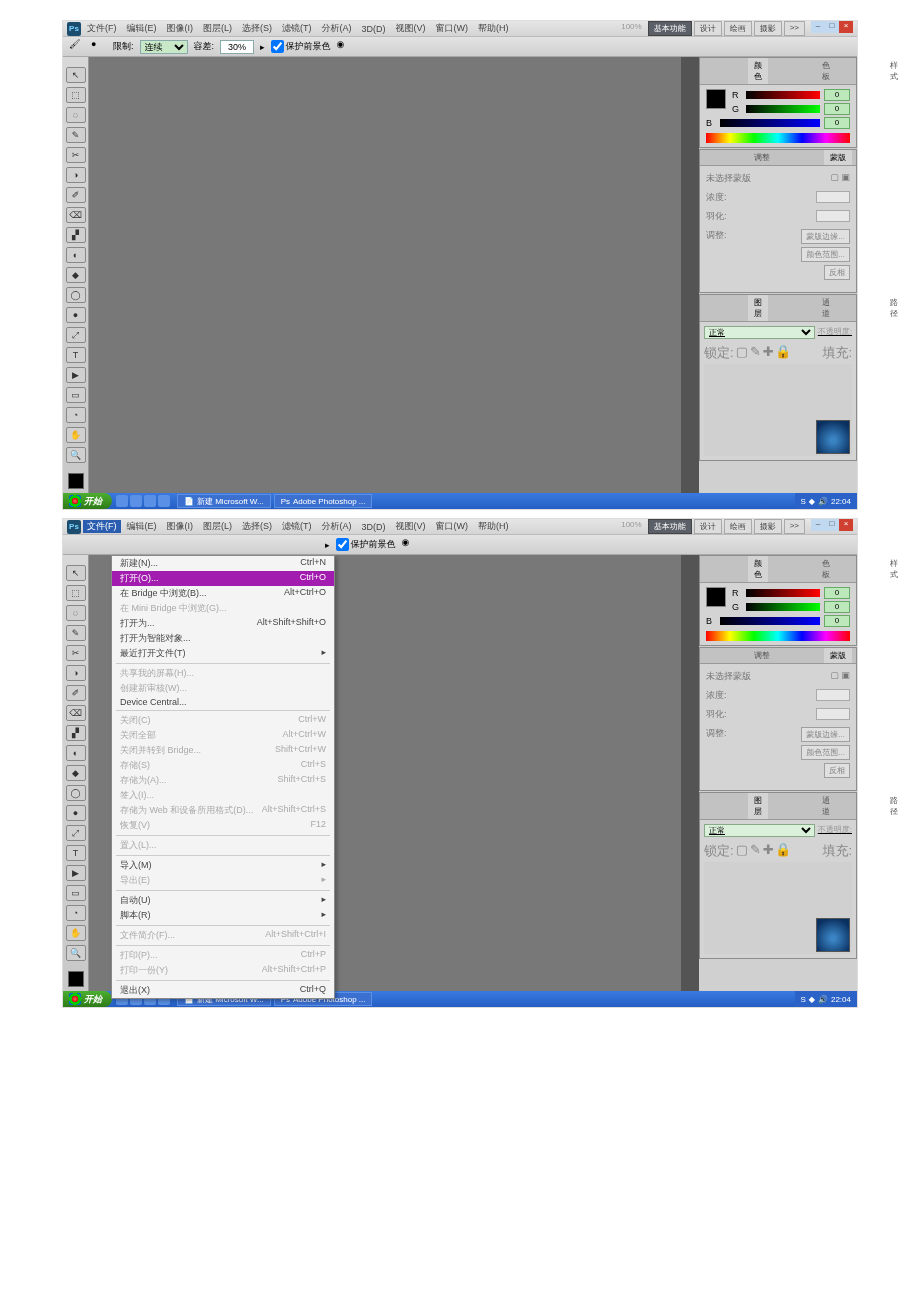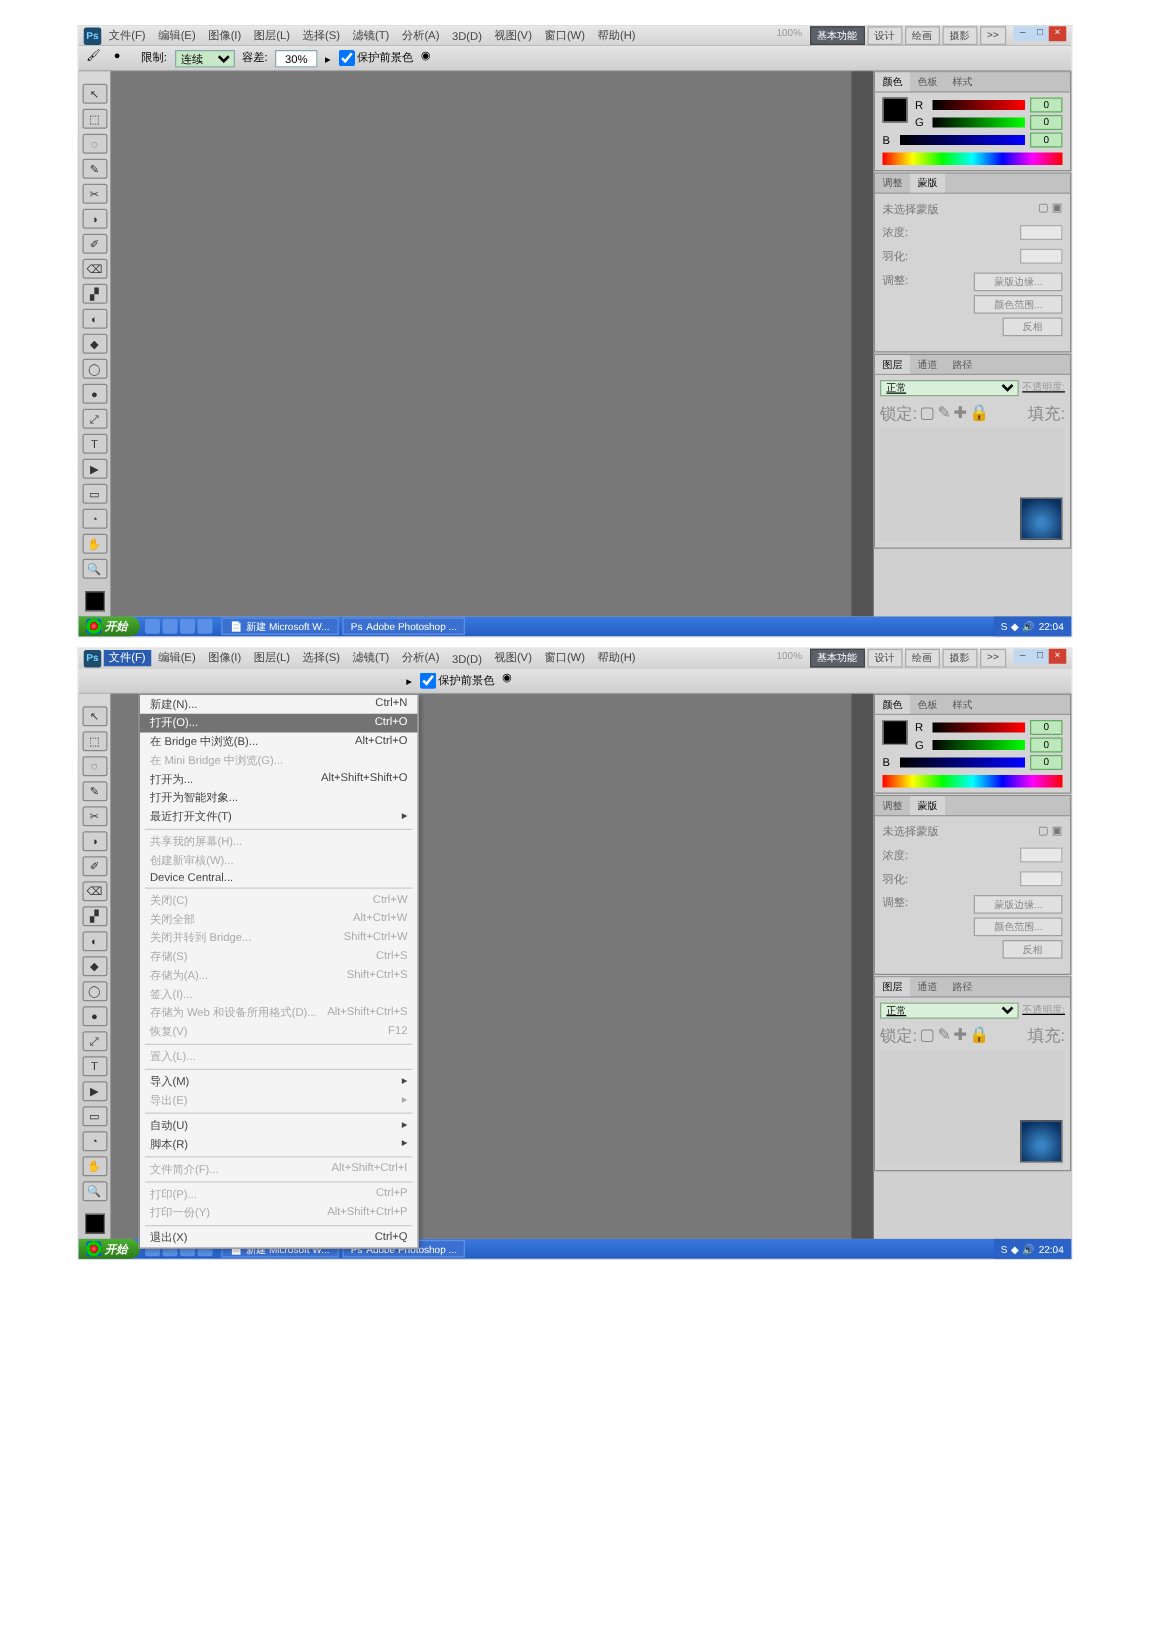--- a/index.html
+++ b/index.html
@@ -36,59 +36,59 @@
 .toolbar .swatch { width: 16px; height: 16px; background: #000; border: 1px solid #666; margin-top: 6px; position: relative; }
 .toolbar .swatch::after { content: ""; position: absolute; width: 16px; height: 16px; background: #fff; border: 1px solid #666; left: 6px; top: 6px; z-index: -1; }
 
 .canvas { flex: 1; background: #787878; position: relative; }
 .sidestrip { width: 18px; background: #545454; }
 
 
 .panels { width: 158px; background: #d0d0d0; display: flex; flex-direction: column; font-size: 9px; }
 .panel { border: 1px solid #8c8c8c; margin-bottom: 1px; background: #d4d4d4; }
 .panel .tabs { display: flex; background: #c2c2c2; border-bottom: 1px solid #999; }
-.panel .tabs .tab { padding: 2px 6px; font-size: 8px; color: #555; }
+.panel .tabs .tab { padding: 2px 6px; font-size: 8px; color: #555; margin-left: 48px; }
 .panel .tabs .tab.on { background: #d4d4d4; color: #000; }
 .color-body { padding: 4px 6px; }
 .rgb-row { display: flex; align-items: center; gap: 4px; margin-bottom: 2px; }
 .rgb-row .lab { width: 10px; }
 .rgb-row .slider { flex: 1; height: 8px; background: linear-gradient(90deg,#000,#f00); position: relative; }
 .rgb-row.g .slider { background: linear-gradient(90deg,#000,#0f0); }
 .rgb-row.b .slider { background: linear-gradient(90deg,#000,#00f); }
 .rgb-row .val { width: 26px; height: 12px; background: #bde8bb; border: 1px solid #6a6; font-size: 8px; text-align: center; }
 .spectrum { height: 10px; margin-top: 4px; background: linear-gradient(90deg,red,yellow,lime,cyan,blue,magenta,red); }
 .color-fgbg { width: 20px; height: 20px; background: #000; border: 1px solid #888; position: relative; float: left; margin-right: 6px; }
 .color-fgbg::after { content: ""; position: absolute; width: 20px; height: 20px; background: #fff; border: 1px solid #888; left: 8px; top: 8px; z-index: -1; }
 
 .mask-body { padding: 6px; color: #777; }
 .mask-row { display: flex; justify-content: space-between; align-items: flex-start; margin-bottom: 6px; }
 .mask-row .pill { width: 34px; height: 12px; background: #e8e8e8; border: 1px solid #aaa; }
 .mask-btns { display: flex; flex-direction: column; align-items: flex-end; gap: 3px; }
-.mask-btns .mbtn { font-size: 8px; padding: 1px 15px; background: #e0e0e0; border: 1px solid #9f9f9f; color: #888; text-align: right; }
+.mask-btns .mbtn { font-size: 8px; padding: 1px 4px; background: #e0e0e0; border: 1px solid #9f9f9f; color: #888; text-align: right; }
 
 .layer-body { padding: 4px; }
 .layer-top { display: flex; gap: 3px; margin-bottom: 3px; text-decoration: underline; }
 .layer-top select { font-size: 8px; flex: 1; background: #daf0da; border: 1px solid #8a8; }
 .layer-icons { display: flex; gap: 2px; padding: 2px 0; color: #888; font-size: 13px; }
 .layer-canvas { height: 92px; background: #d0d0d0; position: relative; }
 .thumb { position: absolute; right: 2px; bottom: 2px; width: 34px; height: 34px; background: radial-gradient(circle at 50% 60%, #3a84c4 10%, #0a3060 80%); border: 1px solid #555; }
 
 
 .taskbar { height: 16px; background: linear-gradient(#3a7ae0,#245ec4); display: flex; align-items: center; font-size: 9px; color: #fff; }
 .start { background: linear-gradient(#4caf30,#2d7a18); padding: 0 10px 0 6px; height: 100%; display: flex; align-items: center; gap: 3px; border-radius: 0 8px 8px 0; font-style: italic; font-weight: bold; }
 .start .orb { width: 12px; height: 12px; background: radial-gradient(#f66,#c00 40%, #0c0 40% 70%, #06c 70%); border-radius: 2px; }
 .task-item { background: #3c70d0; margin-left: 3px; padding: 0 6px; height: 14px; display: flex; align-items: center; gap: 3px; font-size: 8px; border: 1px solid #5a90e6; }
 .tray { margin-left: auto; background: #2a62c8; padding: 0 6px; height: 100%; display: flex; align-items: center; gap: 3px; font-size: 8px; }
 .tray .clock { }
 
 
 .dropdown { position: absolute; left: 22px; top: 0; width: 224px; background: #f4f4f4; border: 1px solid #888; box-shadow: 2px 2px 4px rgba(0,0,0,.3); font-size: 9px; z-index: 50; }
 .dropdown .di { display: flex; justify-content: space-between; padding: 1px 8px; color: #444; }
 .dropdown .di.disabled { color: #aaa; }
-.dropdown .di.sel { background: #737373; color: #fff; }
+.dropdown .di.sel { background: #a21caf; color: #fff; }
 .dropdown .sep { height: 1px; background: #ccc; margin: 2px 4px; }
 .dropdown .di .arrow { color: inherit; }
 
 .quicklaunch { display: flex; gap: 2px; margin: 0 4px; }
 .quicklaunch div { width: 12px; height: 12px; background: #5a90e6; border-radius: 2px; }
 </style>
 </head>
 <body>
 <div class="page">
 

